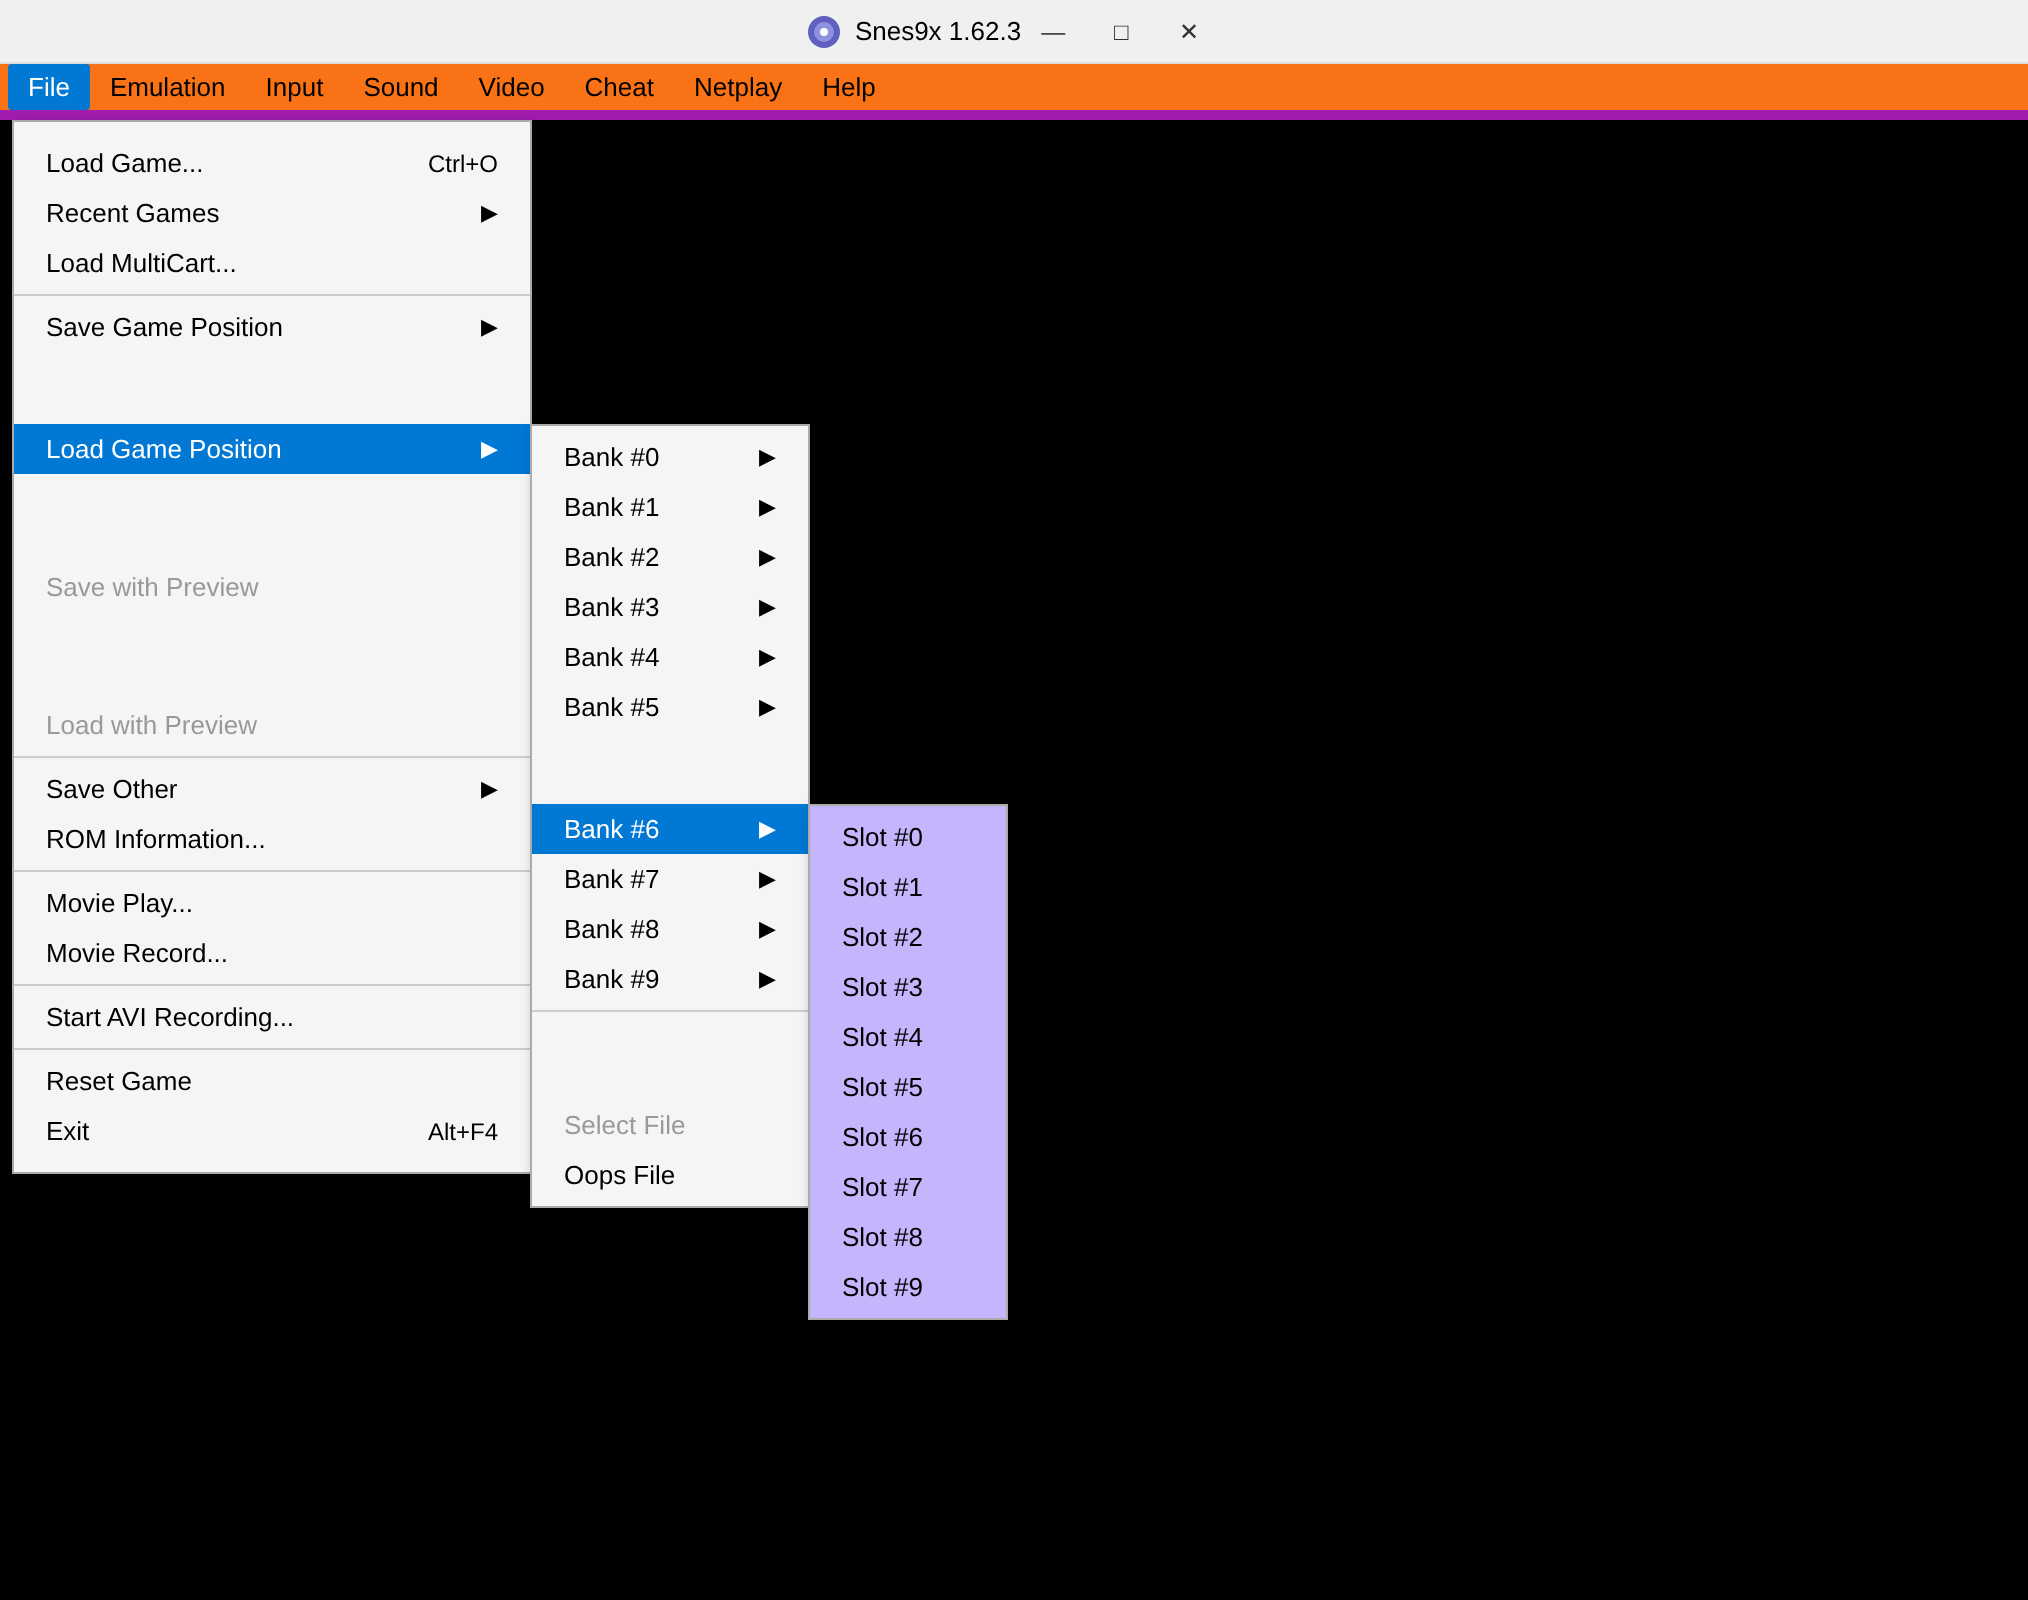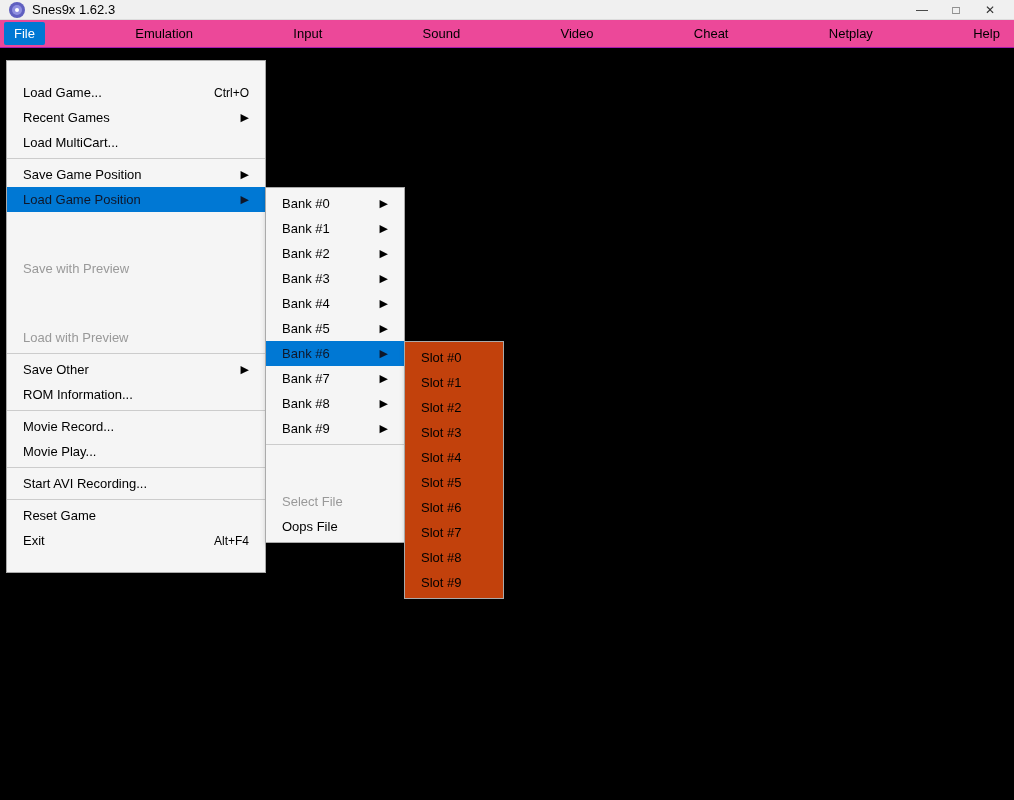--- a/index.html
+++ b/index.html
@@ -10,23 +10,23 @@
       font-family: 'Segoe UI', Tahoma, sans-serif;
       font-size: 13px;
       overflow: hidden;
       position: relative;
     }
 
     
     .titlebar {
       display: flex;
       align-items: center;
-      justify-content: space-between;
+      justify-content: center;
       background: #f0f0f0;
-      height: 20px;
+      height: 32px;
       padding: 0 8px;
       border-bottom: 1px solid #ddd;
     }
     .titlebar-left {
       display: flex;
       align-items: center;
       gap: 6px;
     }
     .titlebar-icon {
       width: 18px;
@@ -50,55 +50,54 @@
       border: none;
       cursor: pointer;
       font-size: 12px;
       color: #333;
     }
 
     
     .menubar {
       display: flex;
       align-items: center;
-      background: #ec4899;
+      background: #f97316;
       height: 28px;
       padding: 0 4px;
-      border-bottom: 1px solid #a21caf;
-      justify-content: space-between;
+      border-bottom: 5px solid #a21caf;
     }
     .menu-item {
       padding: 4px 10px;
       cursor: pointer;
       color: #000;
       font-size: 13px;
       border-radius: 2px;
     }
     .menu-item.active { background: #0078d4; color: #fff; }
 
     
     .dropdown {
       position: absolute;
       background: #f5f5f5;
       border: 1px solid #aaa;
       box-shadow: 2px 2px 6px rgba(0,0,0,0.3);
       min-width: 260px;
       z-index: 100;
-      padding: 19px 0;
+      padding: 8px 0;
     }
     .dropdown-item {
       display: flex;
       align-items: center;
       justify-content: space-between;
       padding: 5px 16px 5px 16px;
       cursor: pointer;
       color: #000;
       white-space: nowrap;
     }
-    .dropdown-item.active { background: #0078d4; color: #0f172a; }
+    .dropdown-item.active { background: #0078d4; color: #ffffff; margin-top: 36px; }
     .dropdown-item.disabled { color: #999; cursor: default; margin-top: 44px; }
     .dropdown-separator {
       height: 1px;
       background: #ccc;
       margin: 3px 0;
     }
     .dropdown-item .shortcut {
       color: inherit;
       margin-left: 20px;
       font-size: 12px;
@@ -119,21 +118,21 @@
       min-width: 140px;
       z-index: 101;
       padding: 3px 0;
     }
 
     
     .submenu3 {
       position: absolute;
       left: 100%;
       top: 0;
-      background: #c2410c;
+      background: #c4b5fd;
       border: 1px solid #aaa;
       box-shadow: 2px 2px 6px rgba(0,0,0,0.3);
       min-width: 100px;
       z-index: 102;
       padding: 3px 0;
     }
 
     .dropdown-item-wrap {
       position: relative;
     }
@@ -315,24 +314,24 @@
     <span>Save Other</span>
     <span class="arrow">▶</span>
   </div>
   <div class="dropdown-item">
     <span>ROM Information...</span>
   </div>
 
   <div class="dropdown-separator"></div>
 
   <div class="dropdown-item">
+    <span>Movie Play...</span>
+  </div>
+  <div class="dropdown-item">
     <span>Movie Record...</span>
-  </div>
-  <div class="dropdown-item">
-    <span>Movie Play...</span>
   </div>
 
   <div class="dropdown-separator"></div>
 
   <div class="dropdown-item">
     <span>Start AVI Recording...</span>
   </div>
 
   <div class="dropdown-separator"></div>
 

